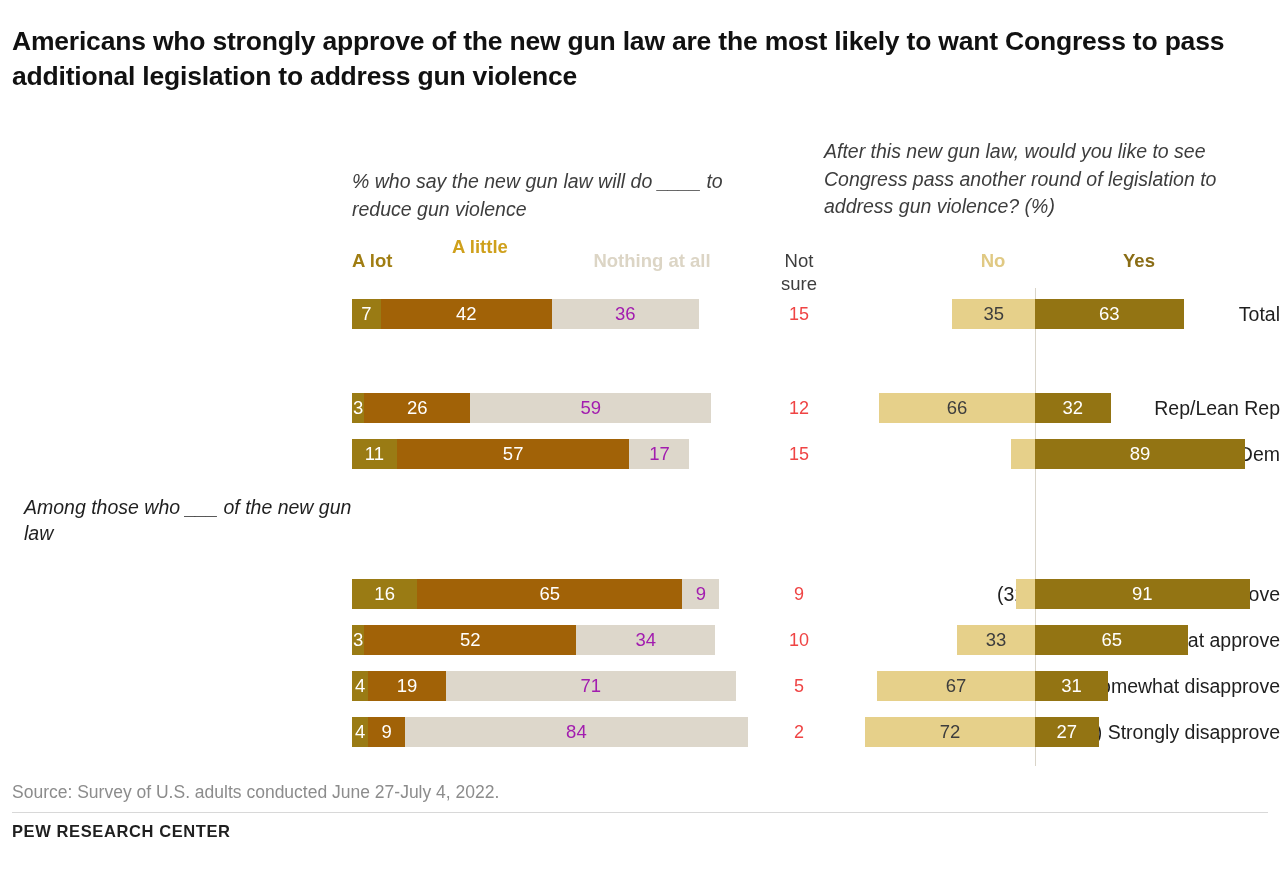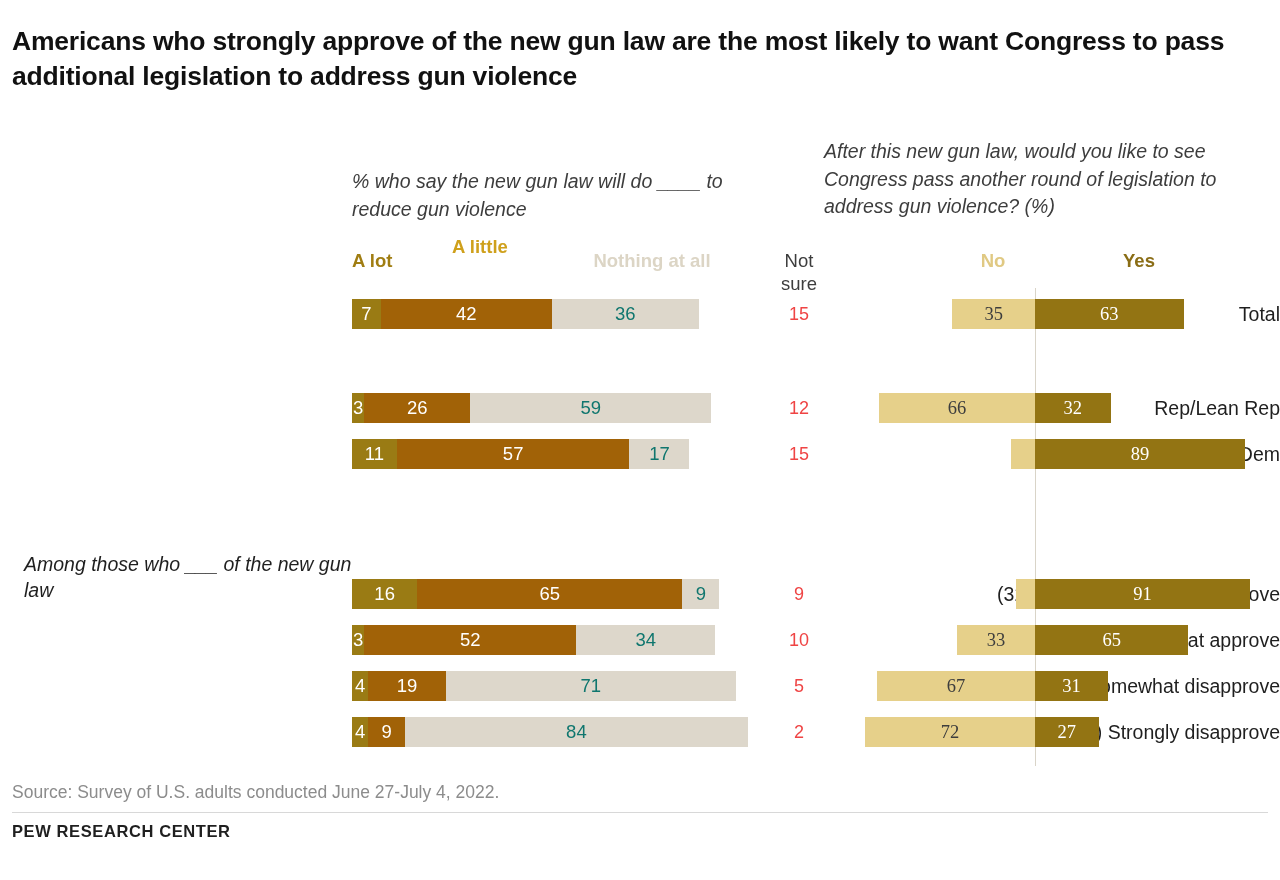--- a/index.html
+++ b/index.html
@@ -100,41 +100,40 @@
     display: flex;
     align-items: center;
     justify-content: center;
     font-size: 18.5px;
     box-sizing: border-box;
     overflow: hidden;
     white-space: nowrap;
   }
   .seg-alot    { background: #9a7b14; color: #ffffff; }
   .seg-alittle { background: #a16207; color: #ffffff; }
-  .seg-nothing { background: #ddd7cb; color: #0f766e; }
+  .seg-nothing { background: #ddd7cb; color: #a21caf; }
 
   .notsure {
     position: absolute;
     left: 770px;
     top: 0;
     width: 58px;
     text-align: center;
     font-size: 18px;
     line-height: 40px;
     color: #ef4444;
   }
 
   
   .div-wrap {
     position: absolute;
     left: 860px;
     top: 5px;
     width: 400px;
     height: 44px;
-    font-family: Liberation Serif, serif;
   }
   .bar-no {
     position: absolute;
     top: 0;
     height: 30px;
     background: #e6d08a;
     color: #3d3d3d;
     display: flex;
     align-items: center;
     justify-content: center;
@@ -164,21 +163,21 @@
     top: 288px;
     width: 1px;
     height: 478px;
     background: #d9d4c8;
   }
 
   
   .among-note {
     position: absolute;
     left: 24px;
-    top: 551px;
+    top: 494px;
     width: 330px;
     font-style: italic;
     font-size: 19.5px;
     line-height: 1.35;
     color: #1f1f1f;
   }
 
   
   .source {
     position: absolute;

